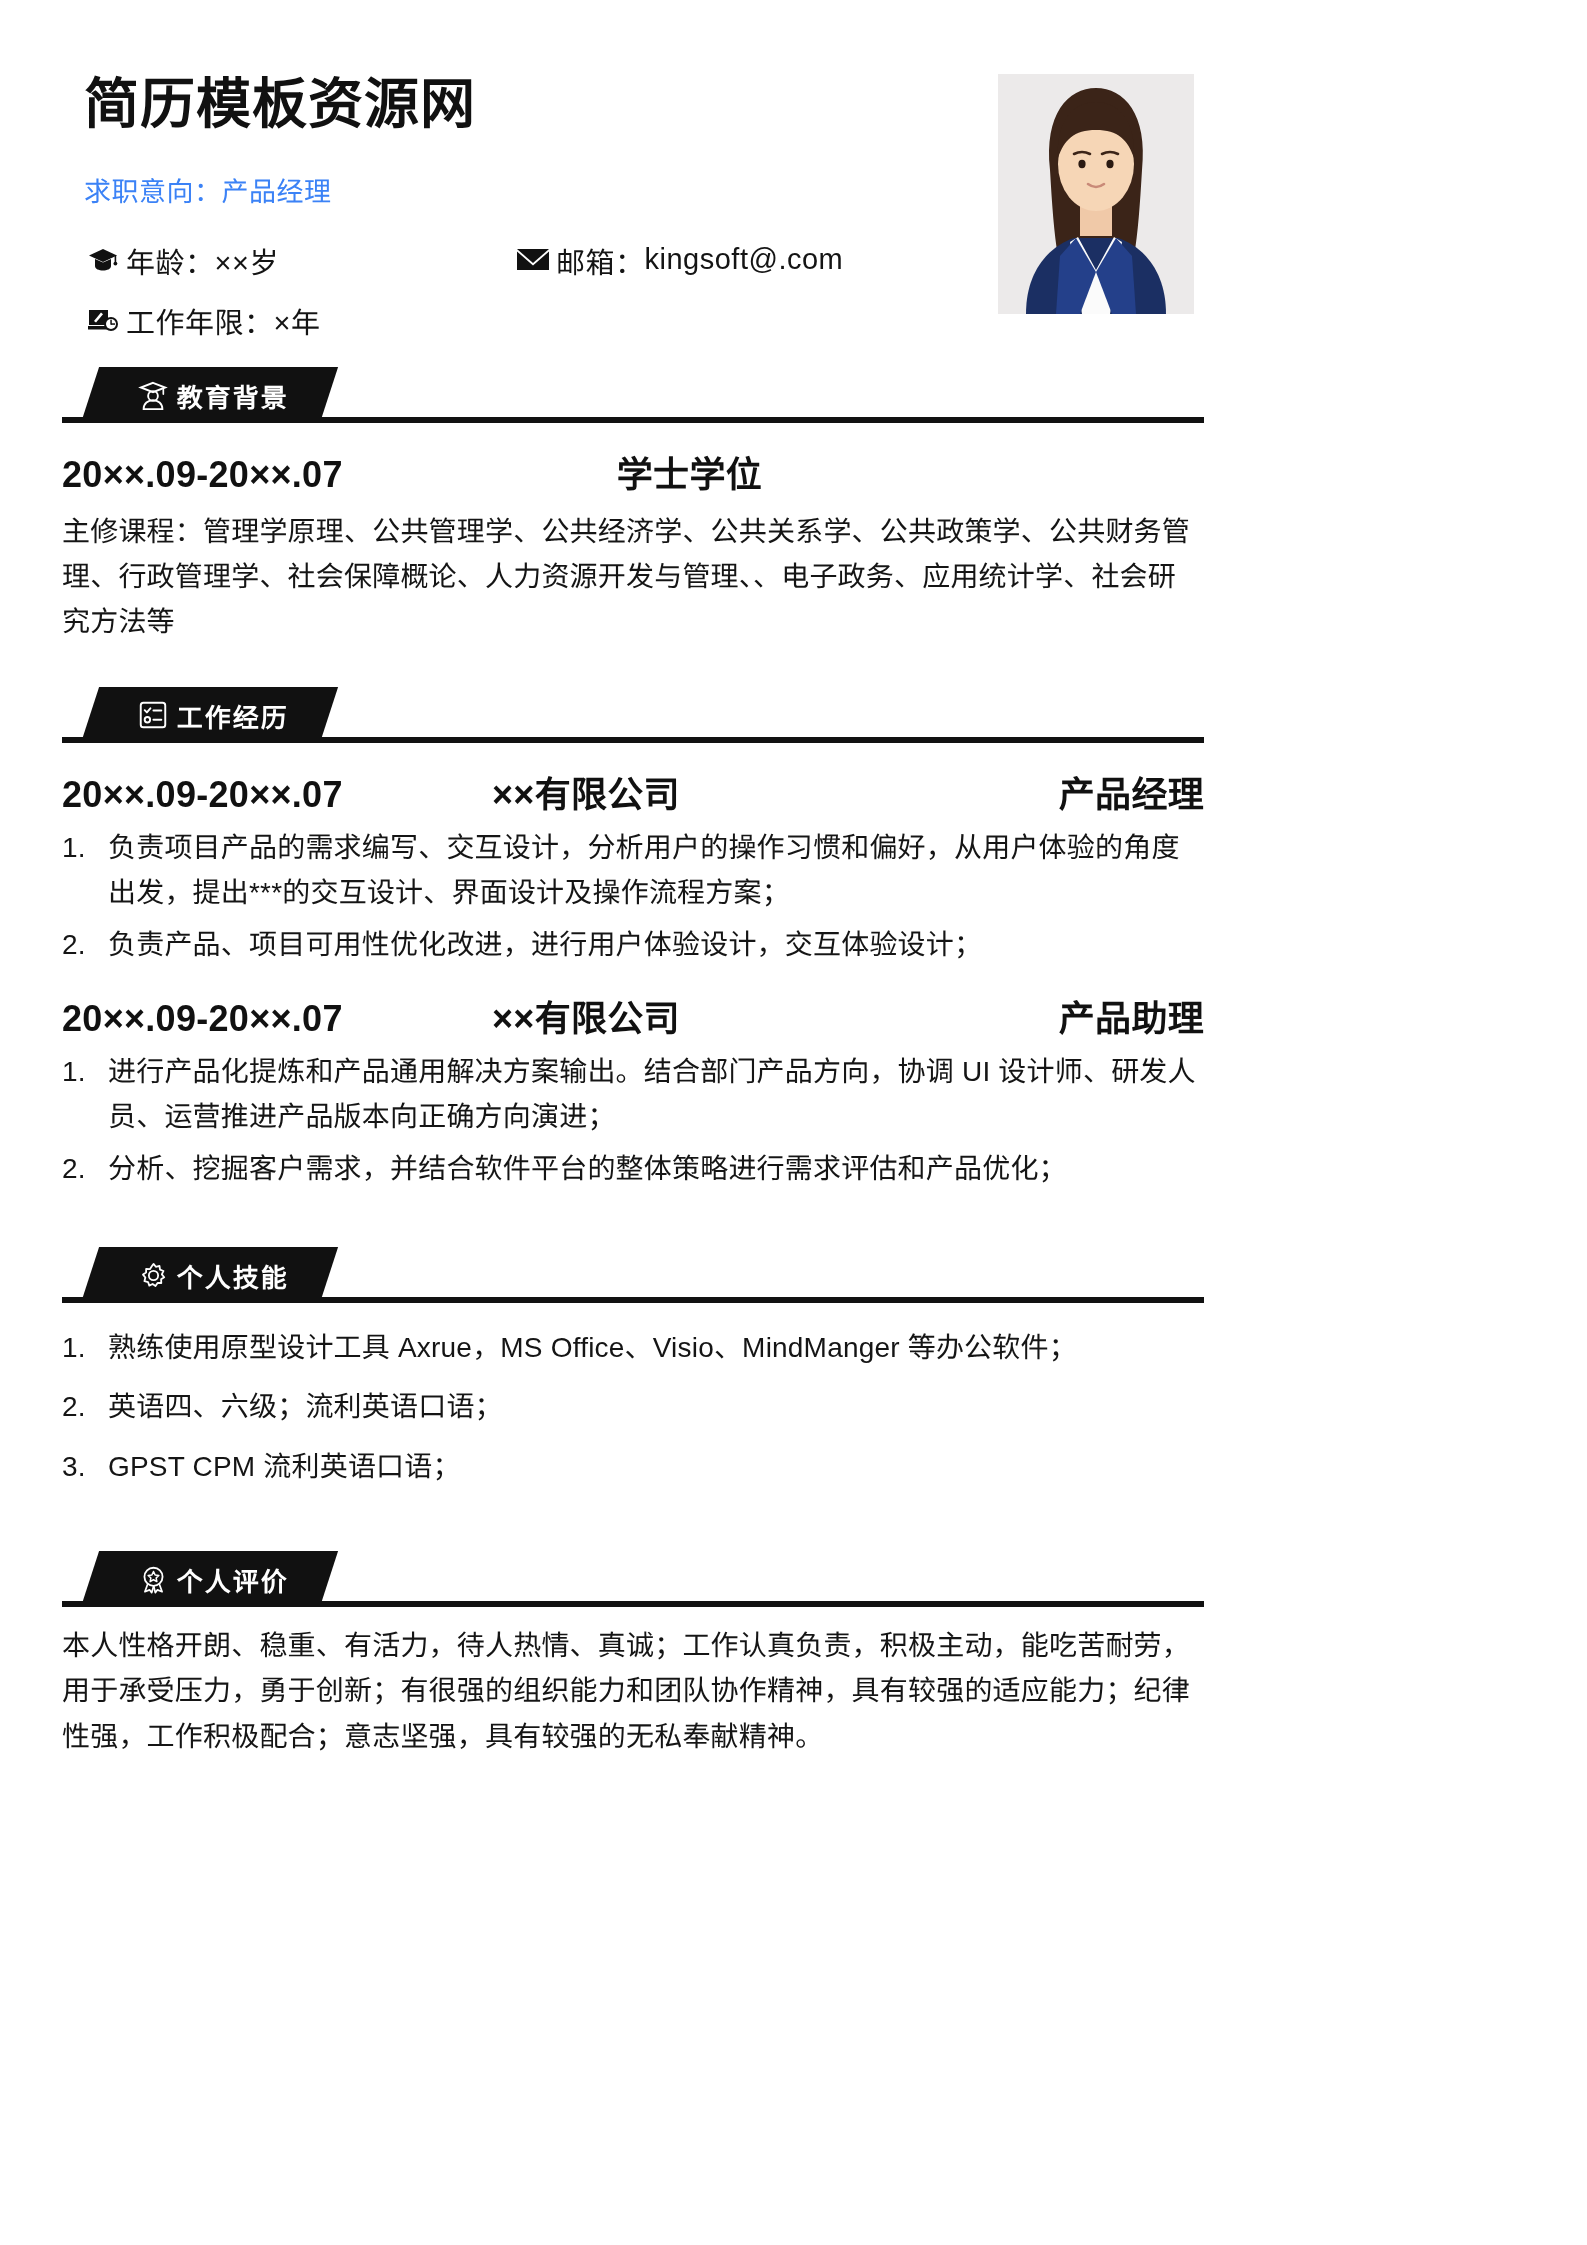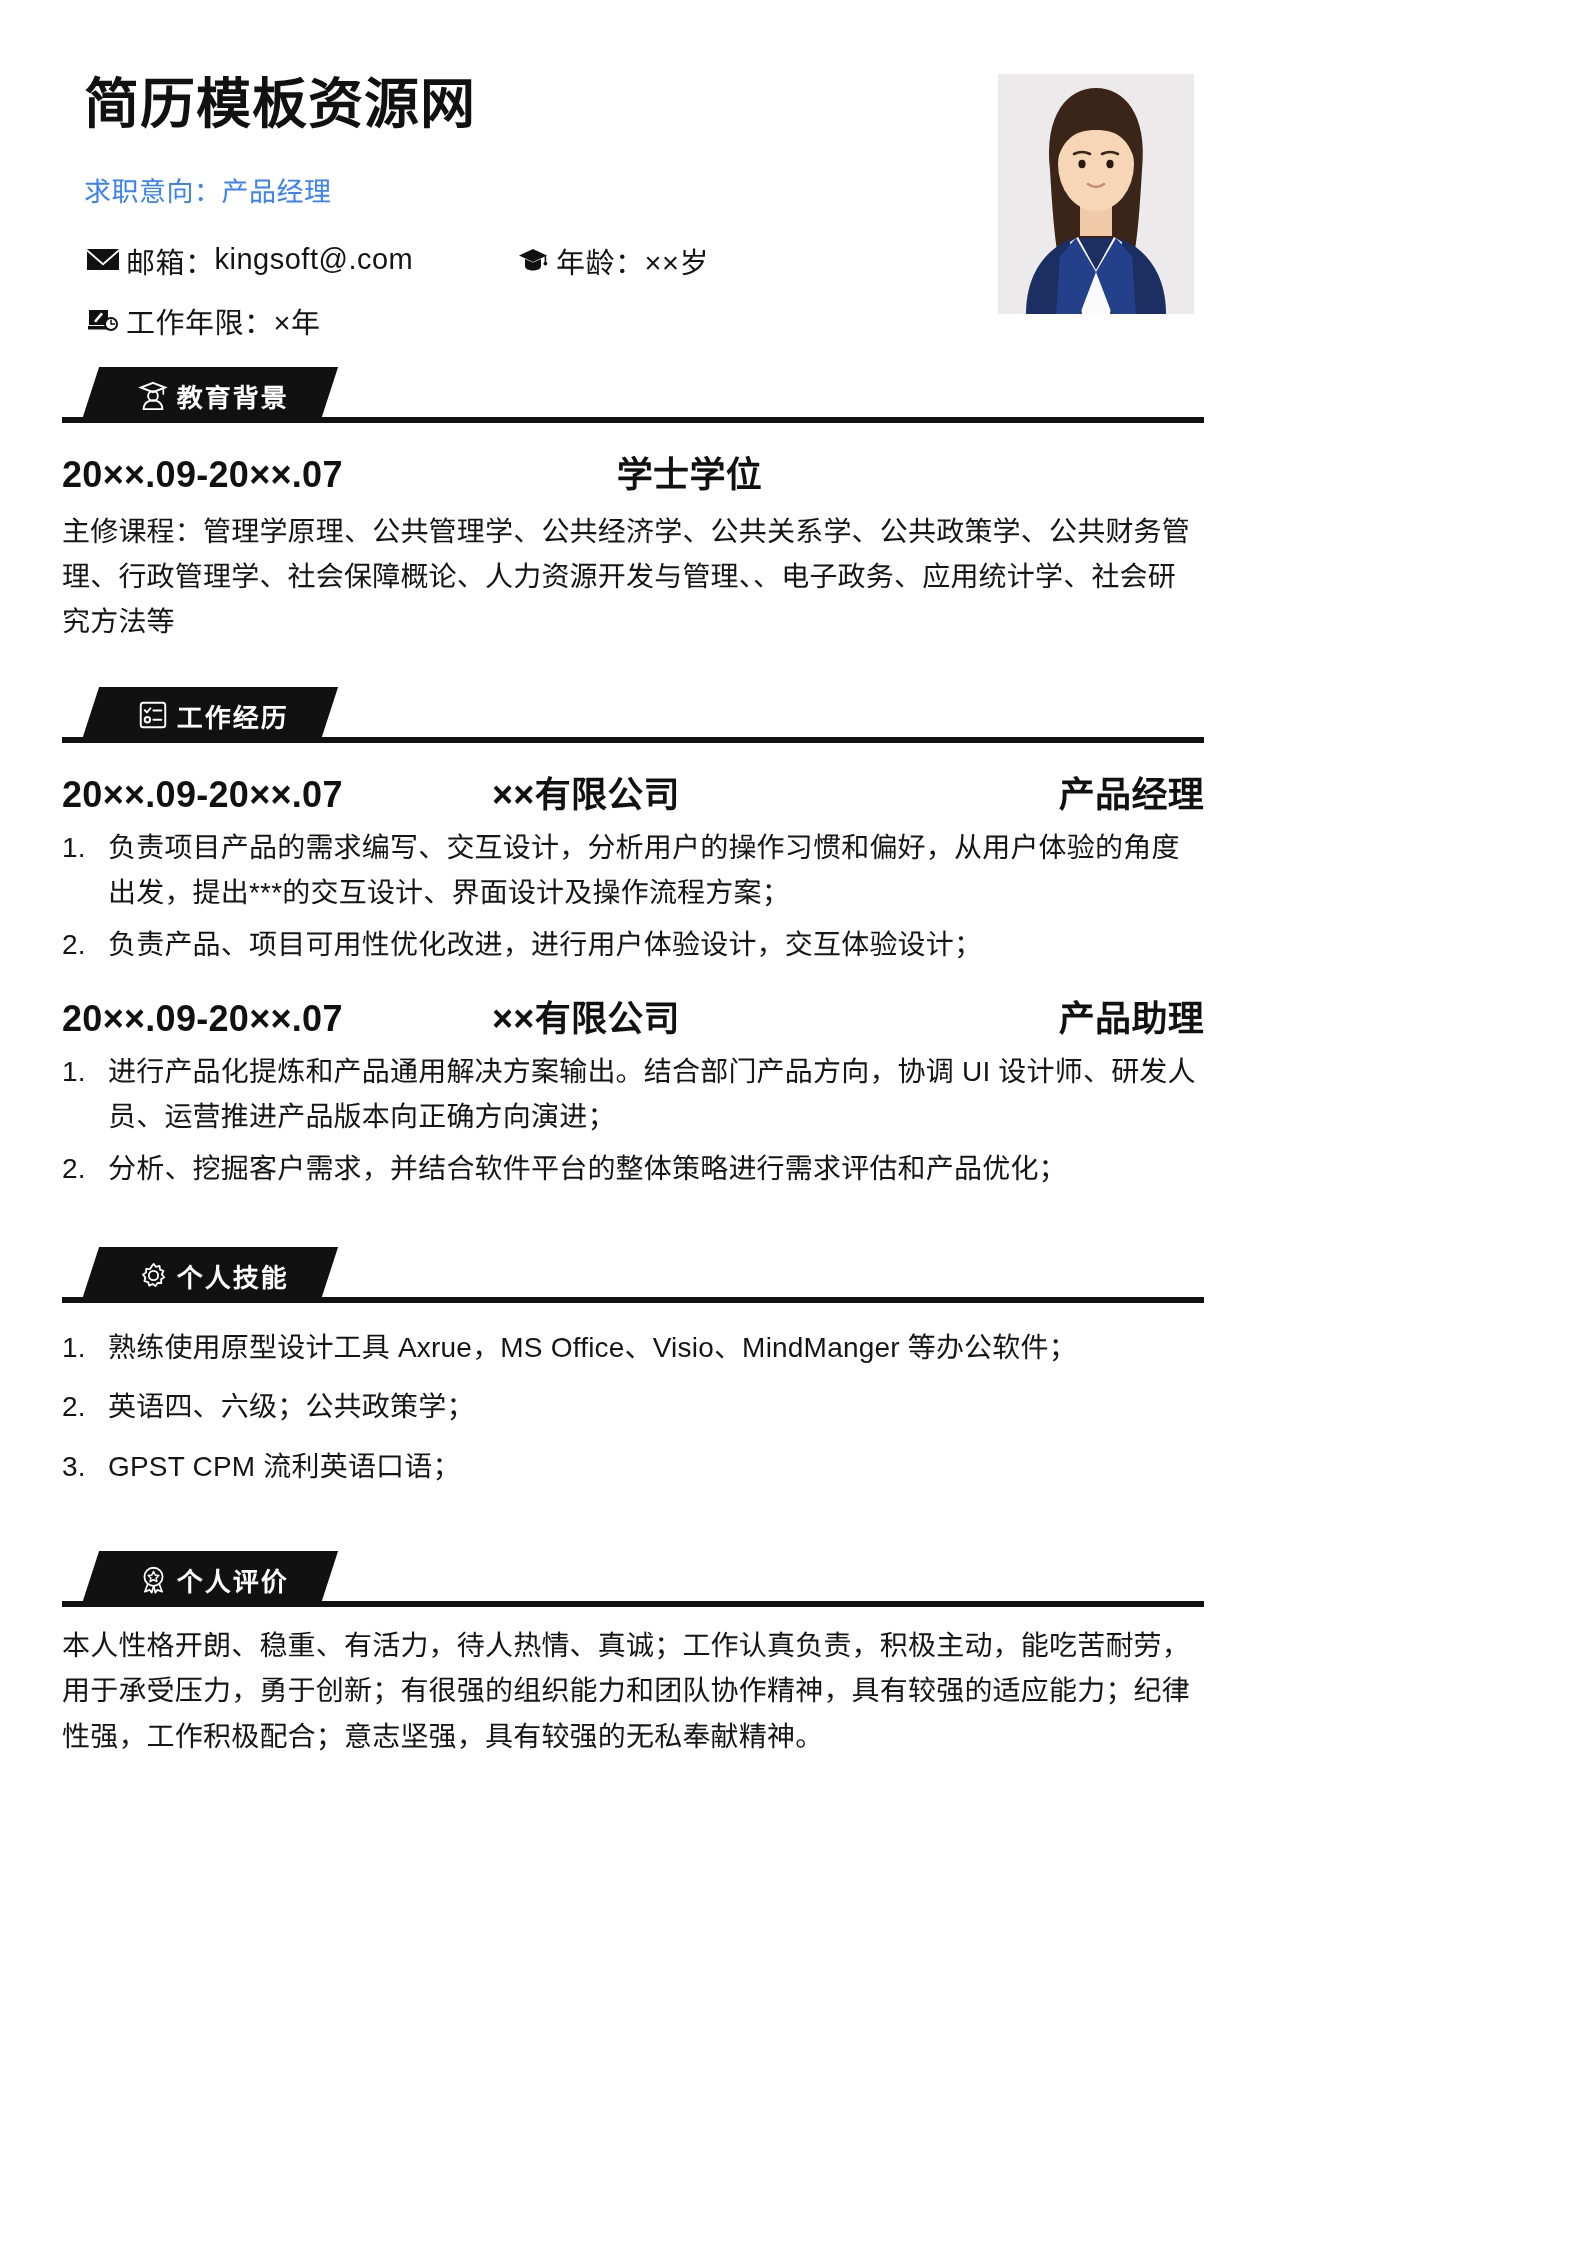--- a/index.html
+++ b/index.html
@@ -182,43 +182,43 @@
 <body>
 
 <div class="page">
 
   <div class="header">
     <div class="header-left">
       <h1 class="resume-title">简历模板资源网</h1>
       <div class="objective">求职意向：产品经理</div>
 
       <div class="contact-grid">
-
-        <div class="contact-item">
-          <span class="ic">
-            <svg width="32" height="23" viewBox="0 0 32 23">
-              <path d="M0 1 L32 1 L16 15 Z" fill="#111"></path>
-              <path d="M0 3.5 L0 22 L32 22 L32 3.5 L16 17.5 Z" fill="#111"></path>
-            </svg>
-          </span>
-          <span>邮箱：</span>
-          <span>kingsoft@.com</span>
-        </div>
 
         <div class="contact-item">
           <span class="ic">
             <svg width="30" height="24" viewBox="0 0 30 24">
               <path d="M15 1 L29 7.5 L15 14 L1 7.5 Z" fill="#111"></path>
               <path d="M7 11 L7 18 C7 21 11 22.5 15 22.5 C19 22.5 23 21 23 18 L23 11 L15 14.6 Z" fill="#111"></path>
               <rect x="26.6" y="7" width="1.6" height="8" fill="#111"></rect>
               <circle cx="27.4" cy="15.6" r="1.9" fill="#111"></circle>
             </svg>
           </span>
           <span>年龄：</span>
           <span>××岁</span>
+        </div>
+
+        <div class="contact-item">
+          <span class="ic">
+            <svg width="32" height="23" viewBox="0 0 32 23">
+              <path d="M0 1 L32 1 L16 15 Z" fill="#111"></path>
+              <path d="M0 3.5 L0 22 L32 22 L32 3.5 L16 17.5 Z" fill="#111"></path>
+            </svg>
+          </span>
+          <span>邮箱：</span>
+          <span>kingsoft@.com</span>
         </div>
 
         <div class="contact-item">
           <span class="ic">
             <svg width="32" height="26" viewBox="0 0 32 26">
               <path d="M2 3 L21 3 L21 18 L2 18 Z" fill="#111"></path>
               <path d="M1 19 L22 19 L22 22.5 L1 22.5 Z" fill="#111"></path>
               <path d="M7 14 L14 5.5 L16 7.2 L9 15.6 Z" fill="#ffffff"></path>
               <circle cx="24" cy="17" r="7" fill="#111"></circle>
               <circle cx="24" cy="17" r="5" fill="#ffffff"></circle>
@@ -362,21 +362,21 @@
     </div>
 
     <div class="section-body">
       <ul class="num-list skills-list">
         <li>
           <span class="idx">1.</span>
           <span class="txt">熟练使用原型设计工具 Axrue，MS Office、Visio、MindManger 等办公软件；</span>
         </li>
         <li>
           <span class="idx">2.</span>
-          <span class="txt">英语四、六级；公共政策学；</span>
+          <span class="txt">英语四、六级；流利英语口语；</span>
         </li>
         <li>
           <span class="idx">3.</span>
           <span class="txt">GPST CPM 流利英语口语；</span>
         </li>
       </ul>
     </div>
   </div>
 
   <div class="section" style="margin-top:62px;">

